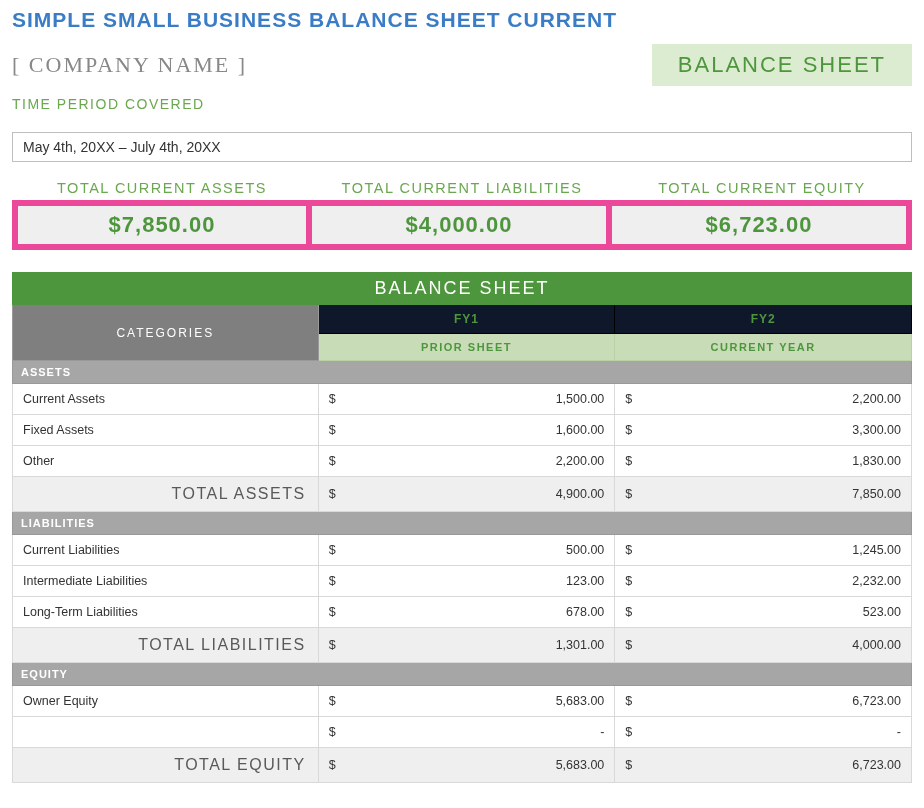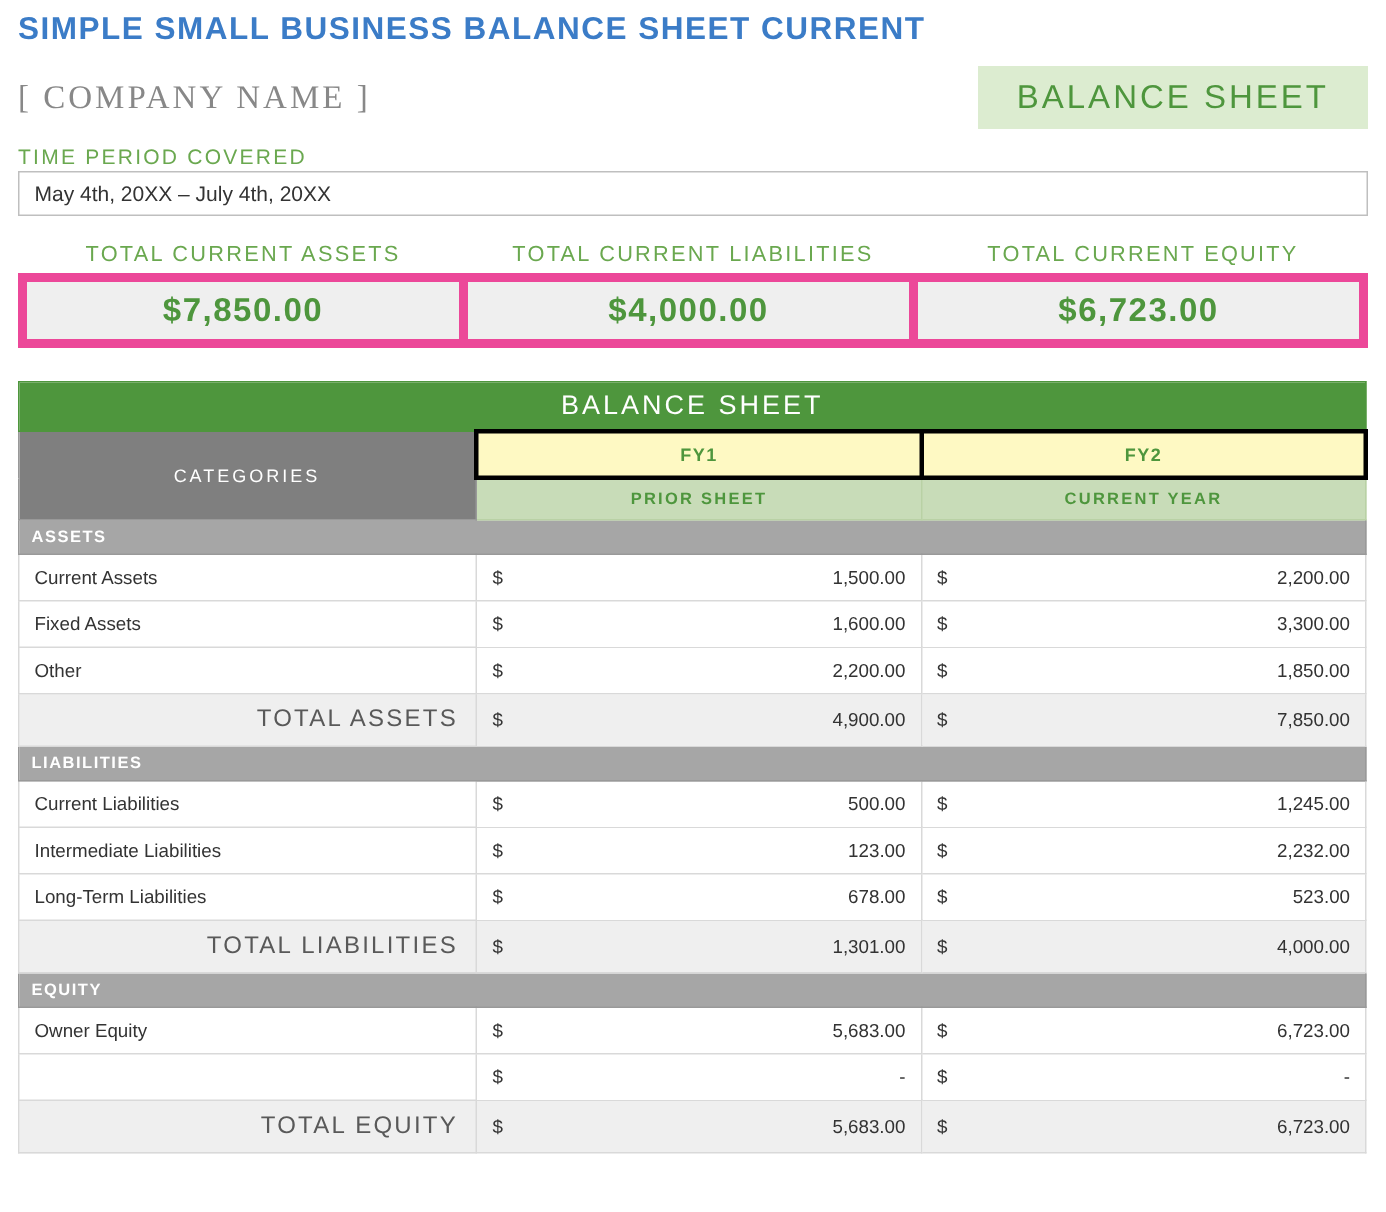--- a/index.html
+++ b/index.html
@@ -36,21 +36,21 @@
     color: #4e963d;
     font-size: 22px;
     letter-spacing: 2px;
     padding: 8px 26px;
     text-align: center;
   }
   .period-label {
     color: #6aa84f;
     font-size: 14px;
     letter-spacing: 1.5px;
-    margin-bottom: 2px;
+    margin-bottom: 20px;
   }
   .period-box {
     border: 1px solid #bfbfbf;
     padding: 6px 10px;
     font-size: 14px;
     margin-bottom: 18px;
     background: #fff;
   }
   .totals-row {
     display: flex;
@@ -95,28 +95,28 @@
   .bs-head-cat {
     background: #7f7f7f;
     color: #fff;
     text-align: center;
     font-size: 12px;
     letter-spacing: 2px;
     vertical-align: middle;
     border: 1px solid #999;
   }
   .bs-head-fy {
-    background: #fef9c3;
+    background: #0f172a;
     color: #4e963d;
     text-align: center;
     font-size: 12px;
     font-weight: bold;
     letter-spacing: 1px;
     padding: 7px 0;
-    border: 3px solid #000000;
+    border: 1px solid #000000;
   }
   .bs-head-year {
     background: #c8dcb8;
     color: #4e963d;
     text-align: center;
     font-size: 11px;
     font-weight: bold;
     letter-spacing: 1.5px;
     padding: 7px 0;
     border: 1px solid #b9d1a5;
@@ -230,21 +230,21 @@
         </td>
   </tr>
   <tr class="data-row">
     <td class="lbl">Other</td>
     <td class="amt-cell">
           <span class="amt-cur">$</span>
           <span class="amt-val">2,200.00</span>
         </td>
     <td class="amt-cell">
           <span class="amt-cur">$</span>
-          <span class="amt-val">1,850.00</span>
+          <span class="amt-val">1,830.00</span>
         </td>
   </tr>
   <tr class="subtotal-row">
     <td class="lbl">TOTAL ASSETS</td>
     <td class="amt-cell">
           <span class="amt-cur">$</span>
           <span class="amt-val">4,900.00</span>
         </td>
     <td class="amt-cell">
           <span class="amt-cur">$</span>

